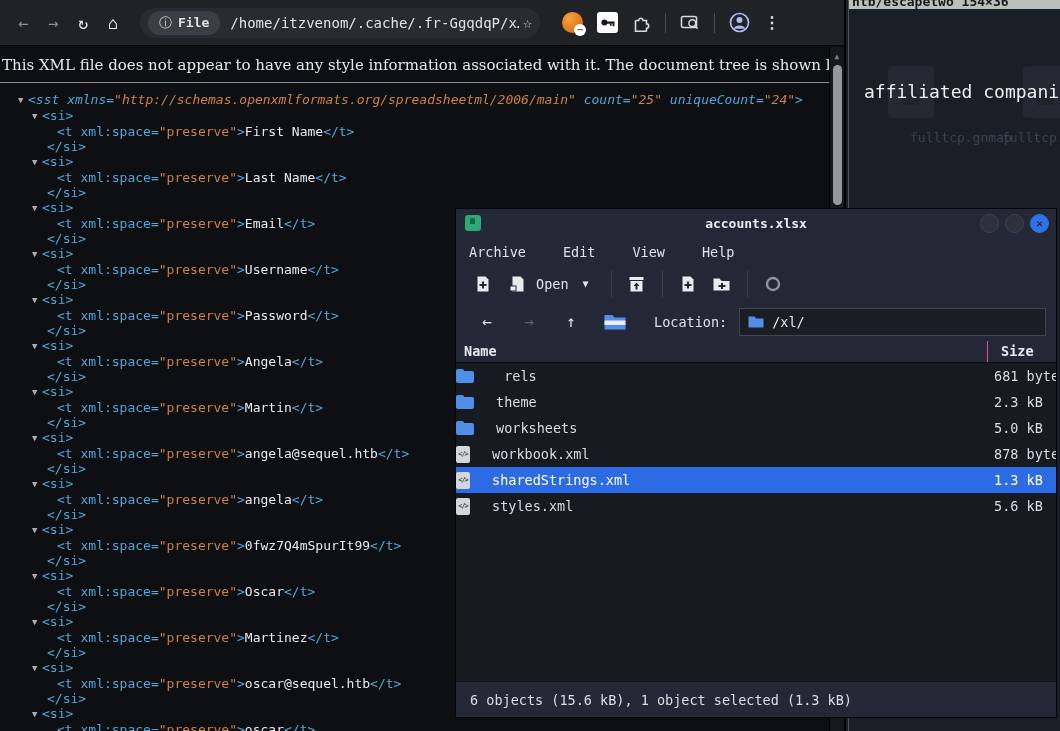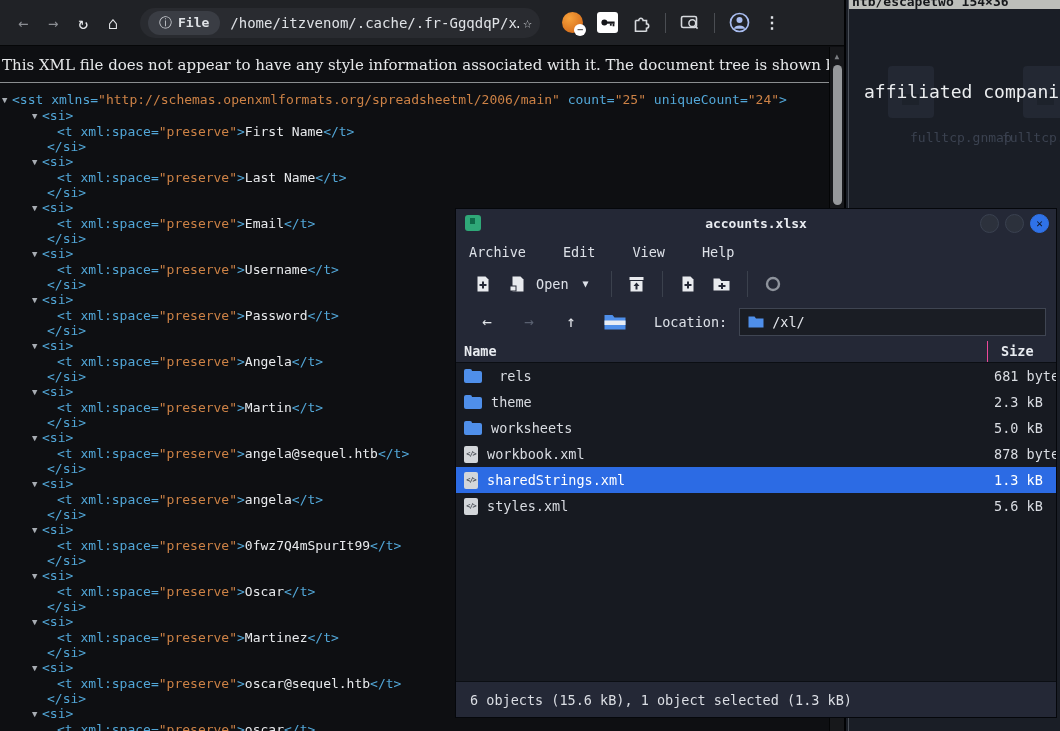--- a/index.html
+++ b/index.html
@@ -23,21 +23,21 @@
   .foxicon .badge { position:absolute; right:-3px; bottom:-3px; width:12px; height:12px; background:#fff; border-radius:50%;
                     color:#555; font-size:10px; line-height:11px; text-align:center; font-weight:bold; }
   .keyicon { width:21px; height:21px; background:#fff; border-radius:3px; display:flex; align-items:center; justify-content:center; }
   .kebab { color:#dfe2e6; font-size:16px; font-weight:bold; }
 
   .bpage { position:absolute; left:0; top:47px; width:829px; bottom:0; background:#0e0f12; overflow:hidden; }
   .notice { font-family:"DejaVu Serif", serif; font-size:15px; color:#e6e8ea; padding:9px 2px 0 2px; white-space:nowrap; }
   .notice-rule { border-bottom:1px solid #8b8e90; margin-top:8px; }
   .xml-tree { margin-top:9px; font-size:13px; line-height:15px; color:#e6e8ea; }
   .ln { white-space:pre; }
-  .l0 { padding-left:2px; }
+  .l0 { padding-left:18px;font-style:italic; }
   .l1 { padding-left:32px; }
   .l2 { padding-left:57px; }
   .l3 { padding-left:47px; }
   .arrow { color:#a8adb3; font-size:9px; display:inline-block; width:10px; vertical-align:1px; }
   .tag { color:#52a7d8; }
   .val { color:#cd8246; }
   .txt { color:#e8eaed; }
 
   .bscroll { position:absolute; right:0; top:47px; bottom:0; width:15px; background:#17181b; border-left:1px solid #040506; }
   .bscroll .up { position:absolute; top:5px; left:0; right:0; text-align:center; color:#7b7e82; font-size:8px; }
@@ -74,21 +74,21 @@
   .navrow .a.dim { color:#596070; }
   .loclabel { font-size:13.5px; color:#dde1e8; margin:0 12px 0 16px; }
   .locinput { flex:1; height:28px; background:#1a1d24; border:1px solid #3f4552; border-radius:0; display:flex; align-items:center; padding-left:8px; gap:8px; }
   .locinput .v { font-size:13.5px; color:#e4e7ec; }
   .colhdr { height:22px; display:grid; grid-template-columns:1fr 69px; background:#242836; border-bottom:1px solid #0b0e13; flex:0 0 auto; }
   .colhdr .c { font-size:13.5px; font-weight:bold; color:#e8ebf0; padding:2px 0 0 8px; }
   .colhdr .c.size { border-left:1px solid #ec4899; padding-left:13px; }
   .filelist { flex:1; overflow:hidden; }
   .fileRow { height:26px; display:grid; grid-template-columns:1fr 69px; align-items:center; color:#d9dce2; font-size:13.5px; }
   .fileRow.sel { background:#2c6be4; color:#ffffff; }
-  .fcell { display:flex; align-items:center; gap:9px; padding-left:8px; overflow:hidden; white-space:nowrap; }
+  .fcell { display:flex; align-items:center; gap:22px; overflow:hidden; white-space:nowrap; }
   .scell { padding-left:7px; white-space:nowrap; overflow:hidden; }
   .fo { width:18px; height:14px; position:relative; flex:0 0 auto; }
   .fo::before { content:""; position:absolute; left:0; top:0; width:8px; height:4px; background:#4f8fea; border-radius:2px 2px 0 0; }
   .fo::after { content:""; position:absolute; left:0; top:2px; width:18px; height:12px; background:#4f8fea; border-radius:2px; }
   .fx { width:14px; height:17px; background:#d3d6da; border-radius:2px; position:relative; flex:0 0 auto;
        color:#454a52; font-size:7px; line-height:17px; text-align:center; font-weight:bold; letter-spacing:-1px; }
   .statusbar { height:36px; background:#242836; border-top:1px solid #0b0e13; display:flex; align-items:center; padding-left:14px; flex:0 0 auto; }
   .statusbar span { font-size:13.5px; color:#dbdee4; }
   svg { display:block; }
 </style>

